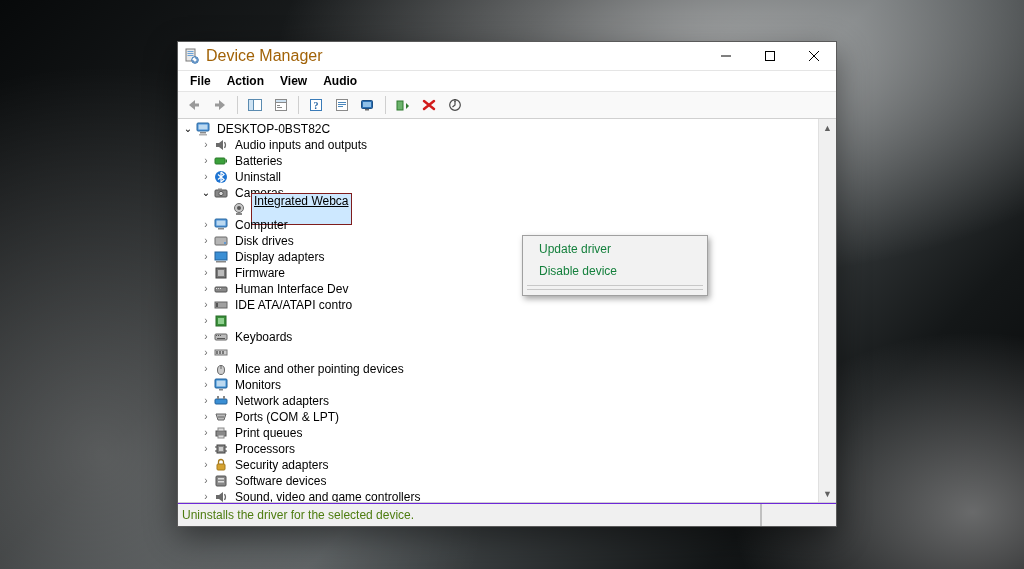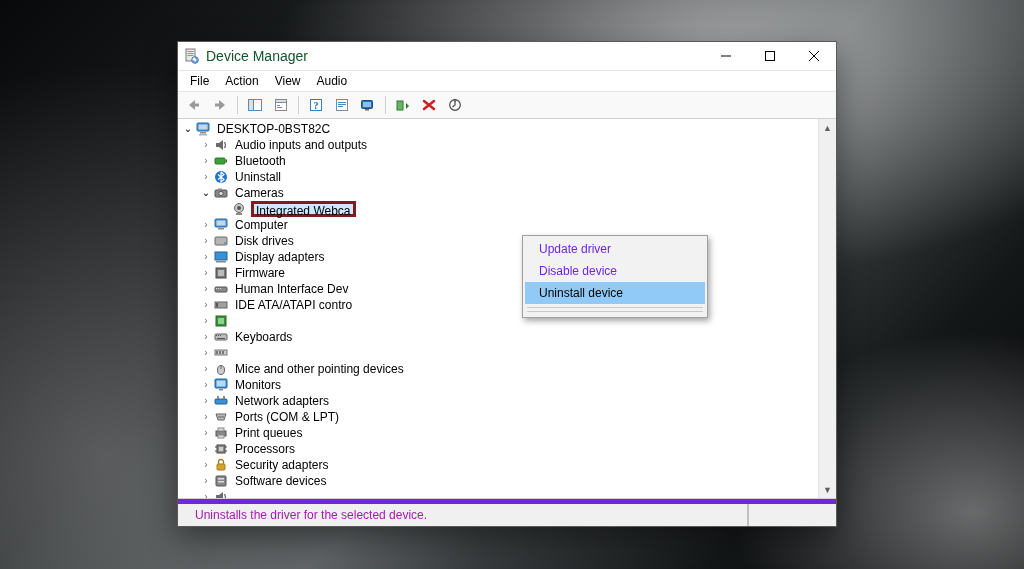--- a/index.html
+++ b/index.html
@@ -44,22 +44,22 @@
   .title-icon {
     width: 16px;
     height: 16px;
     margin-right: 6px;
     display: flex;
     align-items: center;
     justify-content: center;
   }
   .title-text {
     flex: 0 0 auto;
-    color: #14532d;
-    font-size: 14px;
+    color: #a16207;
+    font-size: 16px;
   }
   .title-spacer { flex: 1; }
   .win-btn {
     width: 44px;
     height: 28px;
     display: flex;
     align-items: center;
     justify-content: center;
     color: #000;
   }
@@ -68,20 +68,21 @@
     display: flex;
     align-items: center;
     padding: 0 4px;
     border-top: 1px solid #e5e5e5;
     border-bottom: 1px solid #e5e5e5;
     background: #fff;
   }
   .menuitem {
     padding: 2px 8px;
     color: #000;
+    font-weight: bold;
   }
   .toolbar {
     height: 26px;
     display: flex;
     align-items: center;
     padding: 0 4px;
     gap: 2px;
     border-bottom: 1px solid #d0d0d0;
     background: #f9f9f9;
   }
@@ -151,33 +152,34 @@
     margin: 0 4px 0 1px;
     display: flex;
     align-items: center;
     justify-content: center;
   }
   .node-label {
     padding: 0 2px;
   }
   .sel {
     background: #cde8ff;
-    border: 3px solid #7f1d1d;
+    border: 1px solid #7f1d1d;
     box-sizing: border-box;
-    height: 16px;
+    height: 32px;
     line-height: 14px;
+    text-decoration: underline;
   }
   .statusbar {
     height: 22px;
     display: flex;
     align-items: center;
-    padding: 0 17px;
+    padding: 0 4px;
     background: #f0f0f0;
-    border-top: 5px solid #6d28d9;
-    color: #a21caf;
+    border-top: 1px solid #6d28d9;
+    color: #4d7c0f;
   }
   .status-sep {
     border-left: 1px solid #c0c0c0;
     height: 100%;
     margin-left: auto;
   }
   .status-seg {
     width: 70px;
     height: 100%;
     border-left: 1px solid #c0c0c0;
@@ -191,21 +193,21 @@
     width: 180px;
     background: #f2f2f2;
     border: 1px solid #a0a0a0;
     box-shadow: 2px 3px 6px rgba(0,0,0,0.35);
     padding: 2px;
     font-size: 12px;
     z-index: 20;
   }
   .cm-item {
     padding: 4px 14px;
-    color: #6d28d9;
+    color: #15803d;
   }
   .cm-item.bold { font-weight: 600; }
   .cm-item.hl {
     background: #91c9f7;
     color: #000;
   }
   .cm-sep {
     height: 1px;
     background: #c8c8c8;
     margin: 3px 2px;
@@ -357,21 +359,21 @@
       </div>
 
       <div class="node" style="padding-left:18px">
         <span class="twisty">›</span>
         <span class="node-icon">
             <svg width="16" height="16" viewBox="0 0 16 16">
               <rect x="2" y="5" width="10" height="6" rx="1" fill="#3aa03a" stroke="#2a7a2a"></rect>
               <rect x="12.5" y="6.5" width="1.5" height="3" fill="#2a7a2a"></rect>
             </svg>
           </span>
-        <span class="node-label">Bluetooth</span>
+        <span class="node-label">Batteries</span>
       </div>
 
       <div class="node" style="padding-left:18px">
         <span class="twisty">›</span>
         <span class="node-icon">
             <svg width="16" height="16" viewBox="0 0 16 16">
               <circle cx="8" cy="8" r="6" fill="#1e74d2"></circle>
               <path d="M8 3 v10 l3 -2.5 -6 -5 m0 5 6 -5 -3 -2.5" fill="none" stroke="#fff" stroke-width="1.2"></path>
             </svg>
           </span>
@@ -606,38 +608,38 @@
       </div>
 
       <div class="node" style="padding-left:18px">
         <span class="twisty">›</span>
         <span class="node-icon">
             <svg width="16" height="16" viewBox="0 0 16 16">
               <path d="M3 6 h3 l4 -3 v10 l-4 -3 h-3 z" fill="#6b6b6b"></path>
               <path d="M11.5 5 q2 3 0 6" fill="none" stroke="#6b6b6b" stroke-width="1.3"></path>
             </svg>
           </span>
+        <span class="node-label">Sound, video and game controllers</span>
       </div>
 
     </div>
 
     <div class="scrollbar">
       <div class="scroll-arrow">▲</div>
       <div class="scroll-track"></div>
       <div class="scroll-arrow">▼</div>
     </div>
   </div>
 
   <div class="statusbar">
     <span>Uninstalls the driver for the selected device.</span>
     <span class="status-sep"></span>
     <span class="status-seg"></span>
   </div>
 
   <div class="context-menu">
     <div class="cm-item">Update driver</div>
     <div class="cm-item">Disable device</div>
-    <div class="cm-item hl">Uninstall device</div>
     <div class="cm-sep"></div>
     <div class="cm-sep"></div>
   </div>
 
 </div>
 
 </body></html>

